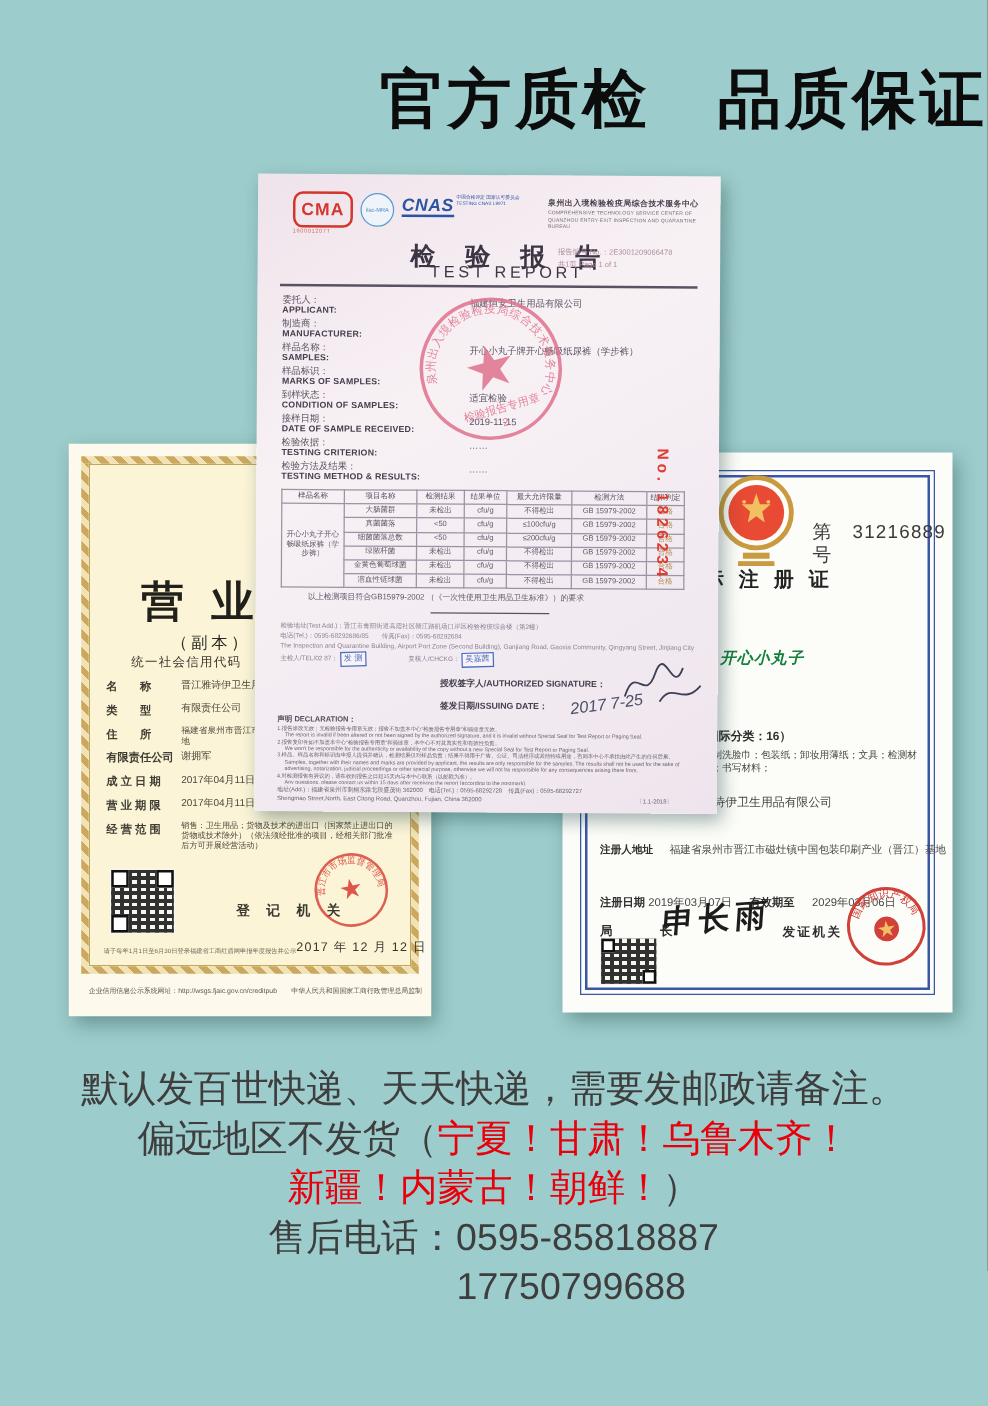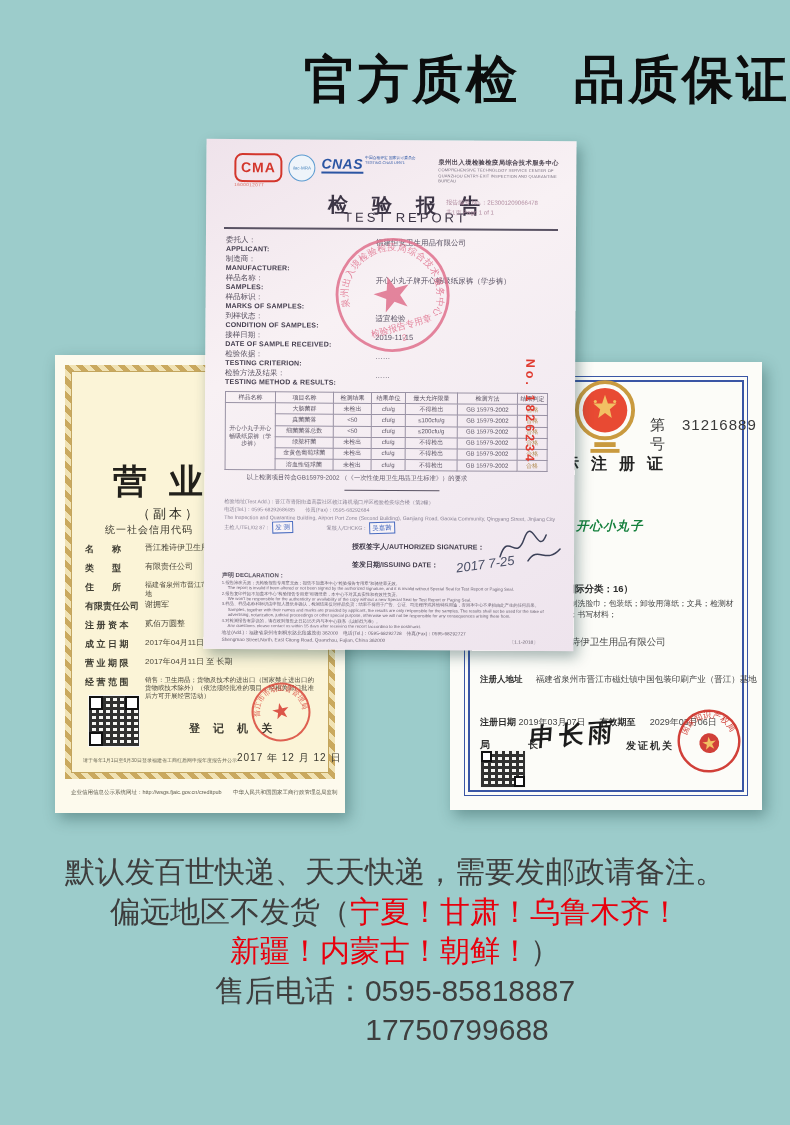--- a/index.html
+++ b/index.html
@@ -126,24 +126,20 @@
         </div>
       <div class="lf">
         <span class="lf-l">住　　所</span>
         <span class="lf-v wrap">福建省泉州市晋江市磁灶镇中国包装印刷产业（晋江）基地</span>
         </div>
       <div class="lf">
         <span class="lf-l">有限责任公司</span>
         <span class="lf-v">谢拥军</span>
         </div>
       <div class="lf">
-        <span class="lf-l">注 册 资 本</span>
-        <span class="lf-v">贰佰万圆整</span>
-        </div>
-      <div class="lf">
         <span class="lf-l">成 立 日 期</span>
         <span class="lf-v">2017年04月11日</span>
         </div>
       <div class="lf">
         <span class="lf-l">营 业 期 限</span>
         <span class="lf-v">2017年04月11日 至 长期</span>
         </div>
       <div class="lf" style="height:32px">
         <span class="lf-l">经 营 范 围</span>
         <span class="lf-v wrap" style="font-size:6.5px">销售：卫生用品；货物及技术的进出口（国家禁止进出口的货物或技术除外）（依法须经批准的项目，经相关部门批准后方可开展经营活动）</span>

